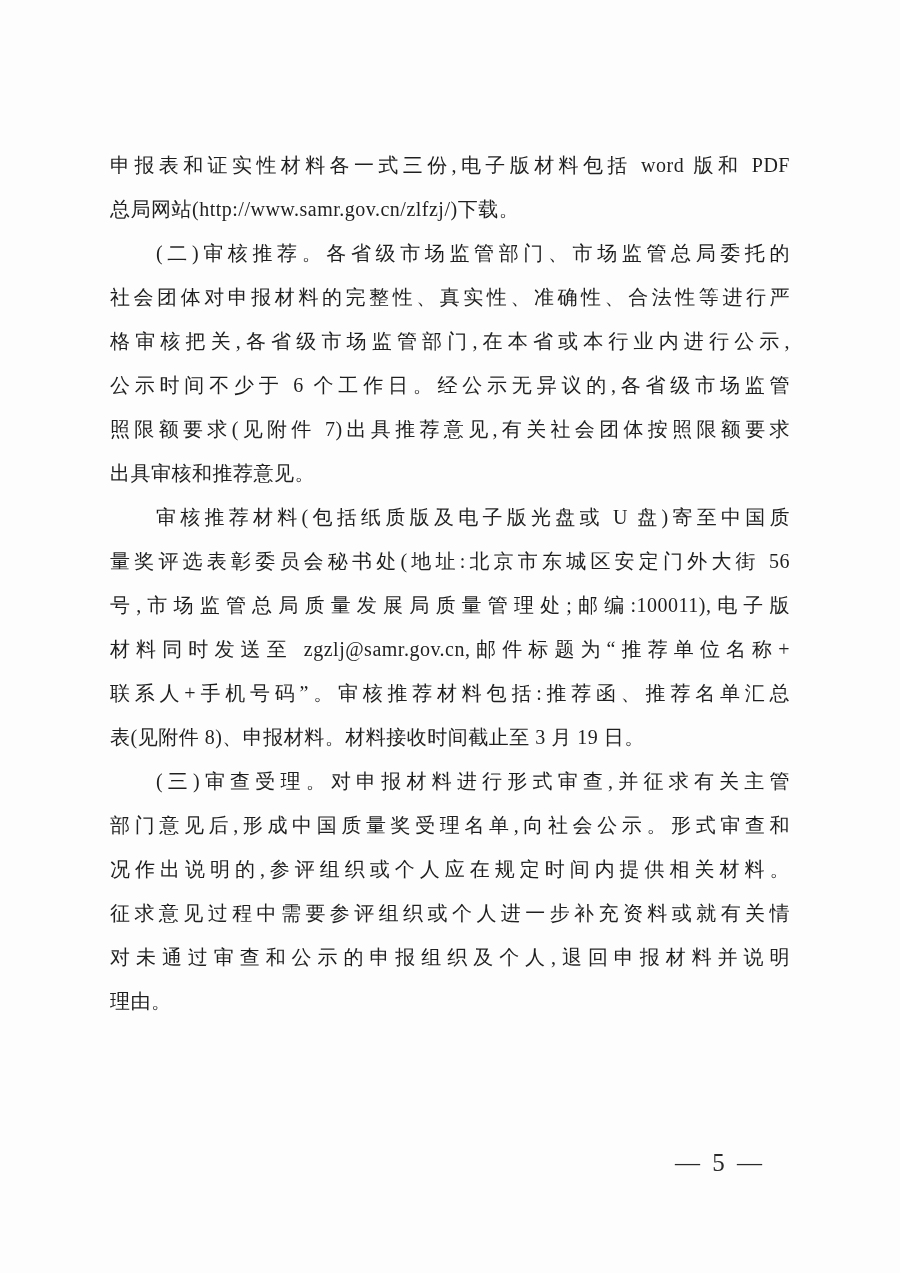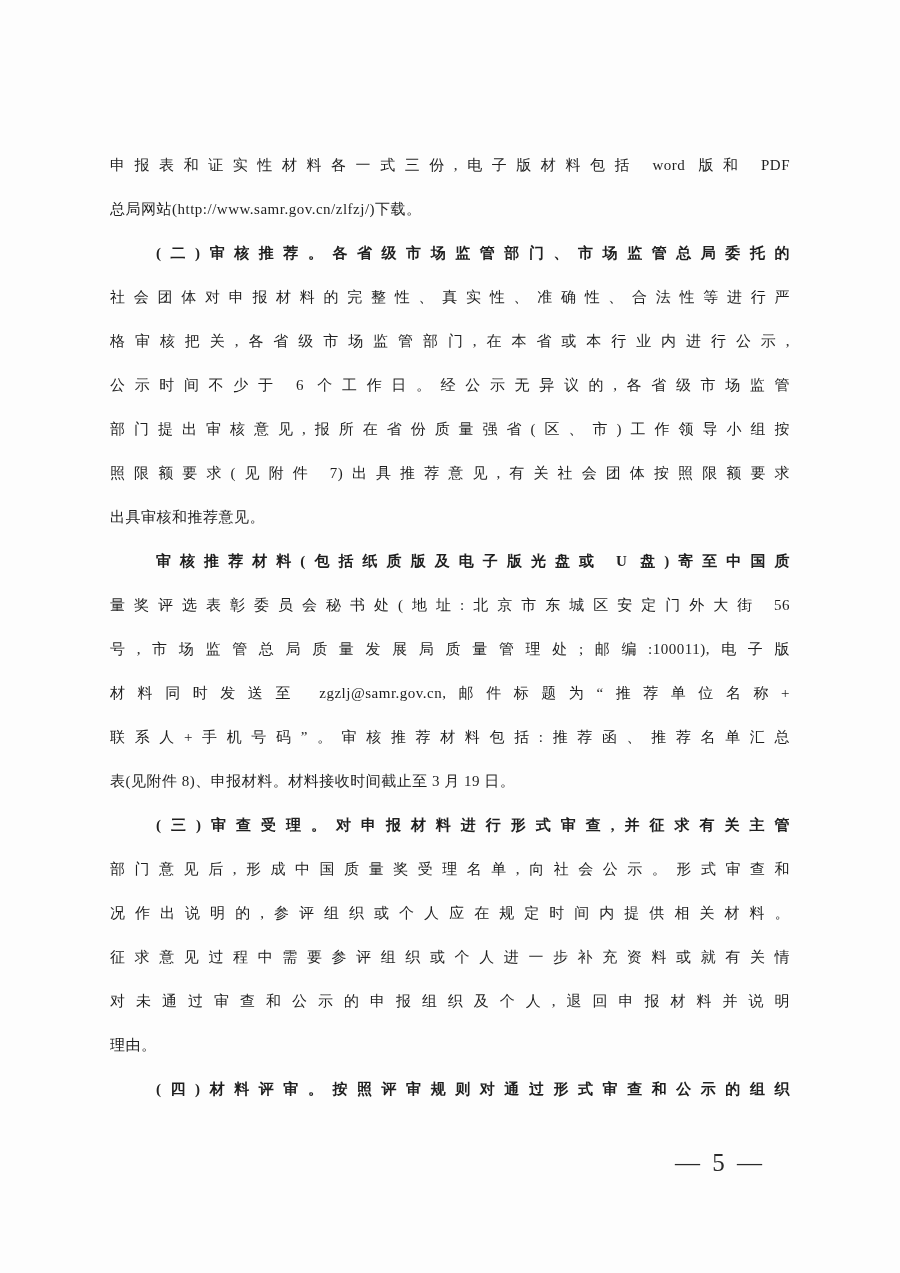--- a/index.html
+++ b/index.html
@@ -23,30 +23,29 @@
   .text-block {
     position: absolute;
     left: 110px;
     top: 143px;
     width: 680px;
   }
   .line {
     margin: 0;
     height: 44px;
     line-height: 44px;
-    font-size: 15px;
+    font-size: 20px;
     letter-spacing: 0.5px;
     overflow: hidden;
     text-align: justify;
     text-align-last: justify;
     white-space: nowrap;
   }
   .line.indent {
     text-indent: 46px;
-    font-weight: bold;
   }
   .line.para-end {
     text-align: right;
     text-align-last: left;
   }
   .page-number {
     position: absolute;
     top: 1148px;
     right: 135px;
     font-size: 25px;
@@ -60,31 +59,29 @@
 
 <div class="page">
   <main class="text-block">
 
   <p class="line">申报表和证实性材料各一式三份,电子版材料包括 word 版和 PDF</p>
       <p class="line para-end">总局网站(http://www.samr.gov.cn/zlfzj/)下载。</p>
       <p class="line indent">(二)审核推荐。各省级市场监管部门、市场监管总局委托的</p>
       <p class="line">社会团体对申报材料的完整性、真实性、准确性、合法性等进行严</p>
       <p class="line">格审核把关,各省级市场监管部门,在本省或本行业内进行公示,</p>
       <p class="line">公示时间不少于 6 个工作日。经公示无异议的,各省级市场监管</p>
-      <p class="line">部门提出审核意见,报所在省份质量强省(区、市)工作领导小组按</p>
       <p class="line">照限额要求(见附件 7)出具推荐意见,有关社会团体按照限额要求</p>
       <p class="line para-end">出具审核和推荐意见。</p>
       <p class="line indent">审核推荐材料(包括纸质版及电子版光盘或 U 盘)寄至中国质</p>
       <p class="line">量奖评选表彰委员会秘书处(地址:北京市东城区安定门外大街 56</p>
       <p class="line">号,市场监管总局质量发展局质量管理处;邮编:100011),电子版</p>
       <p class="line">材料同时发送至 zgzlj@samr.gov.cn,邮件标题为“推荐单位名称+</p>
       <p class="line">联系人+手机号码”。审核推荐材料包括:推荐函、推荐名单汇总</p>
       <p class="line para-end">表(见附件 8)、申报材料。材料接收时间截止至 3 月 19 日。</p>
       <p class="line indent">(三)审查受理。对申报材料进行形式审查,并征求有关主管</p>
       <p class="line">部门意见后,形成中国质量奖受理名单,向社会公示。形式审查和</p>
       <p class="line">况作出说明的,参评组织或个人应在规定时间内提供相关材料。</p>
       <p class="line">征求意见过程中需要参评组织或个人进一步补充资料或就有关情</p>
       <p class="line">对未通过审查和公示的申报组织及个人,退回申报材料并说明</p>
       <p class="line para-end">理由。</p>
-      <p class="line indent">(四)材料评审。按照评审规则对通过形式审查和公示的组织</p>
     </main>
   <div class="page-number">— 5 —</div>
 </div>
 
 </body></html>

